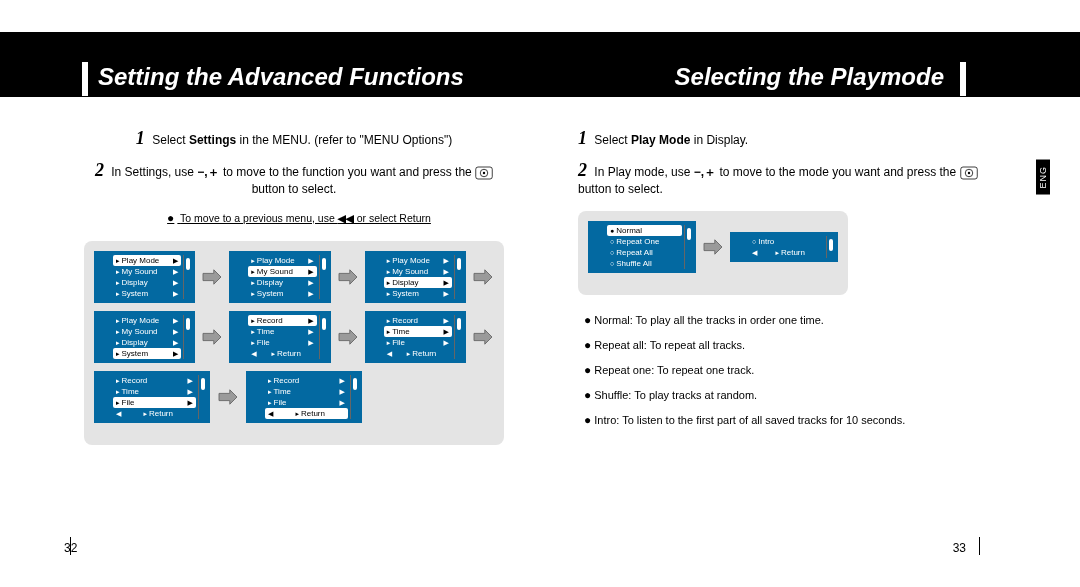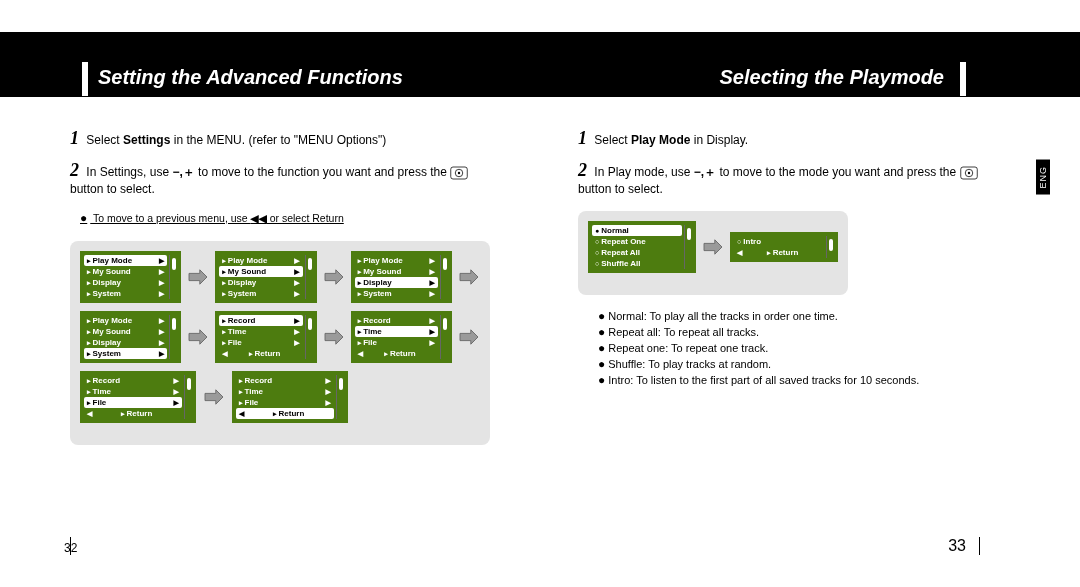--- a/index.html
+++ b/index.html
@@ -15,84 +15,84 @@
     position: absolute;
     top: 32px;
     left: 0; right: 0;
     height: 65px;
     background: #000;
   }
   .title-left, .title-right {
     position: absolute;
     top: 62px;
     color: #fff;
-    font-size: 20px;
+    font-size: 24px;
     font-weight: bold;
     font-style: italic;
   }
   .title-left { left: 82px; border-left: 6px solid #fff; padding-left: 10px; height: 34px; line-height: 30px; top:62px }
   .title-right { right: 114px; border-right: 6px solid #fff; padding-right: 16px; height: 34px; line-height: 30px; top:62px; text-align:right }
   .eng-tab {
     position: absolute;
     right: 30px;
     top: 160px;
     background: #000;
     color: #fff;
     font-size: 9px;
     padding: 6px 2px;
     writing-mode: vertical-rl;
     transform: rotate(180deg);
     letter-spacing: 1px;
   }
-  .col-left { position: absolute; left: 70px; top: 130px; width: 420px; }
+  .col-left { position: absolute; left: 84px; top: 130px; width: 420px; text-align: center; }
   .col-right { position: absolute; left: 578px; top: 130px; width: 430px; }
   .step { font-size: 12px; line-height: 16px; margin-bottom: 14px; }
   .step-num { font: italic bold 18px/16px Georgia, serif; margin-right: 4px; }
   .bold { font-weight: bold; }
-  .bullet-list { margin-left: 20px; font-size: 11px; line-height: 14px; }
+  .bullet-list { margin-left: 6px; font-size: 11px; line-height: 23px; }
   .bullet-list .row { margin-bottom: 2px; }
   .icon-enc { display:inline-block; width:18px; height:16px; vertical-align:middle; }
   .icon-enc svg { width:18px; height:16px; }
   .dot { font-size: 12px; margin-right: 3px; }
 
   
   .panel {
     background: #e4e4e4;
     border-radius: 8px;
     padding: 10px 10px 14px 10px;
     margin-top: 12px;
   }
   .menu-row { display:flex; align-items:center; margin-bottom: 8px; gap: 6px;}
   .menu-box {
     width: 116px;
-    background: #4d7c0f;
+    background: #0369a1;
     color: #fff;
     font-size: 8px;
-    font-weight: bold;
-    padding: 4px 4px 4px 4px;
+    font-weight: normal;
+    padding: 4px 4px 4px 19px;
     display:flex;
   }
   .menu-items { flex: 1; }
   .menu-line { display:flex; justify-content:space-between; align-items:center; padding: 1px 3px; }
   .menu-line .tri-r::after { content:"▶"; font-size:7px; }
   .menu-line .tri-l::before { content:"◀"; font-size:7px; margin-right:2px; }
   .menu-line.sel { background:#fff; color:#000; border-radius:2px; }
   .menu-line .bul::before { content:"▸"; margin-right:2px; font-size:7px; }
   .menu-line .o::before { content:"○"; margin-right:2px; font-size:7px; }
   .menu-line .of::before { content:"●"; margin-right:2px; font-size:7px; }
   .scroll-col { width: 8px; border-left:1px solid #666; margin-left:2px; position:relative; }
   .scroll-col::after { content:""; position:absolute; width:4px; height:12px; background:#fff; left:2px; top:3px; border-radius:2px; }
   .arrow-right {
     width: 24px; height: 20px;
     display:flex; align-items:center; justify-content:center;
   }
   .arrow-right svg { width:22px; height:18px; }
 
   .page-num-left { position:absolute; left:64px; bottom:32px; font-size:12px; }
-  .page-num-right { position:absolute; right:114px; bottom:32px; font-size:16px;text-align:right; }
+  .page-num-right { position:absolute; right:114px; bottom:32px; font-size:12px;text-align:right; }
   .vsep { position:absolute; bottom:32px; width:1px; height:18px; background:#000; }
   .vsep.left { left:70px; }
   .vsep.right { right:100px; }
 
   .note { font-size: 10.5px; margin: 8px 0 16px 10px; text-decoration: underline; }
 </style>
 </head>
 <body>
 
 <div class="black-band"></div>

